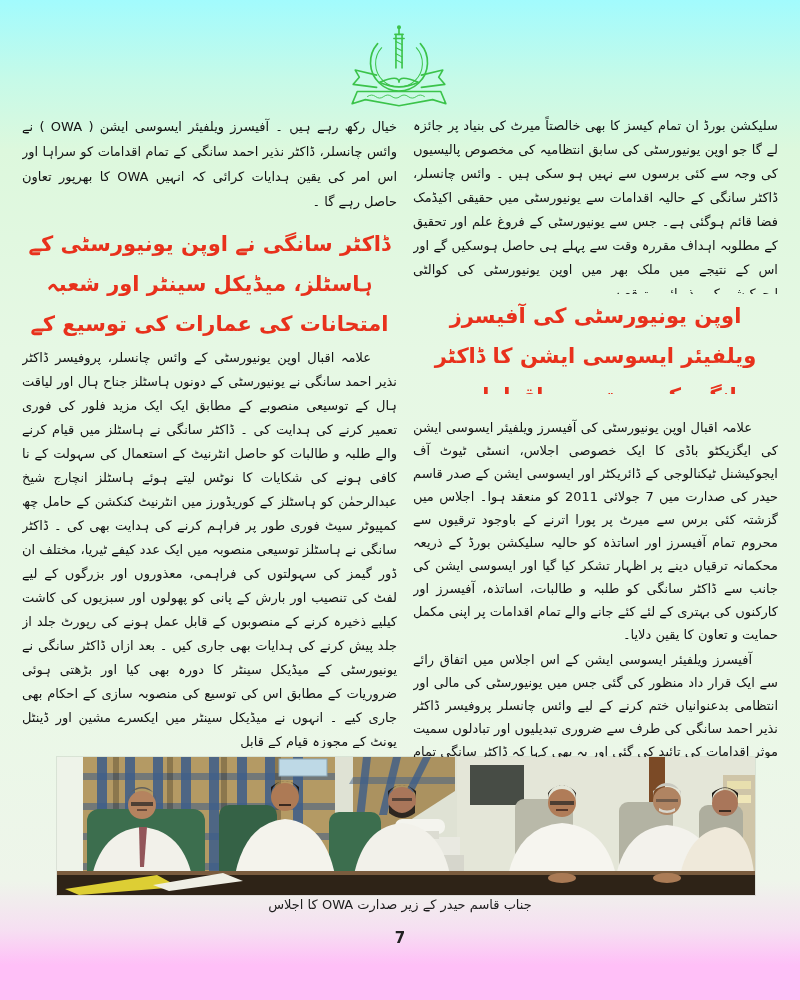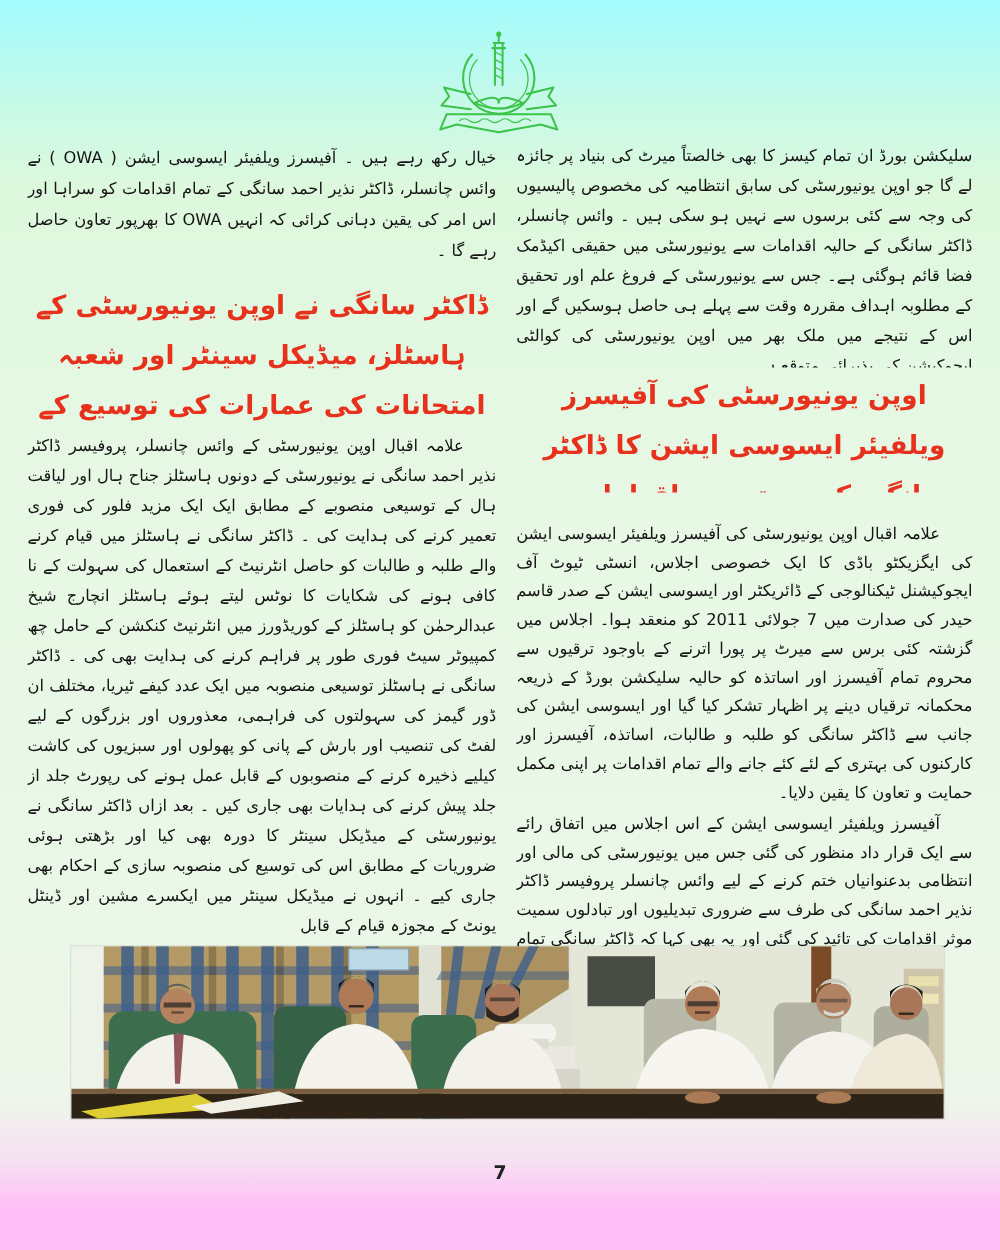--- a/index.html
+++ b/index.html
@@ -82,21 +82,21 @@
   </div>
 
   <div class="col" id="col-right">
     <div class="block para" id="r-para1">سلیکشن بورڈ ان تمام کیسز کا بھی خالصتاً میرٹ کی بنیاد پر جائزہ لے گا جو اوپن یونیورسٹی کی سابق انتظامیہ کی مخصوص پالیسیوں کی وجہ سے کئی برسوں سے نہیں ہو سکی ہیں ۔ وائس چانسلر، ڈاکٹر سانگی کے حالیہ اقدامات سے یونیورسٹی میں حقیقی اکیڈمک فضا قائم ہوگئی ہے۔ جس سے یونیورسٹی کے فروغ علم اور تحقیق کے مطلوبہ اہداف مقررہ وقت سے پہلے ہی حاصل ہوسکیں گے اور اس کے نتیجے میں ملک بھر میں اوپن یونیورسٹی کی کوالٹی ایجوکیشن کی پذیرائی متوقع ہے ۔</div>
     <div class="block heading" id="r-head">اوپن یونیورسٹی کی آفیسرز ویلفیئر ایسوسی ایشن کا ڈاکٹر سانگی کے مستحسن اقدامات پر اظہار تشکر</div>
     <div class="block para indent" id="r-para2">علامہ اقبال اوپن یونیورسٹی کی آفیسرز ویلفیئر ایسوسی ایشن کی ایگزیکٹو باڈی کا ایک خصوصی اجلاس، انسٹی ٹیوٹ آف ایجوکیشنل ٹیکنالوجی کے ڈائریکٹر اور ایسوسی ایشن کے صدر قاسم حیدر کی صدارت میں 7 جولائی 2011 کو منعقد ہوا۔ اجلاس میں گزشتہ کئی برس سے میرٹ پر پورا اترنے کے باوجود ترقیوں سے محروم تمام آفیسرز اور اساتذہ کو حالیہ سلیکشن بورڈ کے ذریعہ محکمانہ ترقیاں دینے پر اظہار تشکر کیا گیا اور ایسوسی ایشن کی جانب سے ڈاکٹر سانگی کو طلبہ و طالبات، اساتذہ، آفیسرز اور کارکنوں کی بہتری کے لئے کئے جانے والے تمام اقدامات پر اپنی مکمل حمایت و تعاون کا یقین دلایا۔</div>
     <div class="block para indent" id="r-para3">آفیسرز ویلفیئر ایسوسی ایشن کے اس اجلاس میں اتفاق رائے سے ایک قرار داد منظور کی گئی جس میں یونیورسٹی کی مالی اور انتظامی بدعنوانیاں ختم کرنے کے لیے وائس چانسلر پروفیسر ڈاکٹر نذیر احمد سانگی کی طرف سے ضروری تبدیلیوں اور تبادلوں سمیت موثر اقدامات کی تائید کی گئی اور یہ بھی کہا کہ ڈاکٹر سانگی تمام معاملات میں میرٹ کا</div>
   </div>
 
   <div class="col" id="col-left">
-    <div class="block para" id="l-para1">خیال رکھ رہے ہیں ۔ آفیسرز ویلفیئر ایسوسی ایشن ( OWA ) نے وائس چانسلر، ڈاکٹر نذیر احمد سانگی کے تمام اقدامات کو سراہا اور اس امر کی یقین دہانی کرائی کہ انہیں OWA کا بھرپور تعاون حاصل رہے گا ۔</div>
+    <div class="block para" id="l-para1">خیال رکھ رہے ہیں ۔ آفیسرز ویلفیئر ایسوسی ایشن ( OWA ) نے وائس چانسلر، ڈاکٹر نذیر احمد سانگی کے تمام اقدامات کو سراہا اور اس امر کی یقین ہدایات کرائی کہ انہیں OWA کا بھرپور تعاون حاصل رہے گا ۔</div>
     <div class="block heading" id="l-head">ڈاکٹر سانگی نے اوپن یونیورسٹی کے ہاسٹلز، میڈیکل سینٹر اور شعبہ امتحانات کی عمارات کی توسیع کے احکامات جاری کر دیئے</div>
     <div class="block para indent" id="l-para2">علامہ اقبال اوپن یونیورسٹی کے وائس چانسلر، پروفیسر ڈاکٹر نذیر احمد سانگی نے یونیورسٹی کے دونوں ہاسٹلز جناح ہال اور لیاقت ہال کے توسیعی منصوبے کے مطابق ایک ایک مزید فلور کی فوری تعمیر کرنے کی ہدایت کی ۔ ڈاکٹر سانگی نے ہاسٹلز میں قیام کرنے والے طلبہ و طالبات کو حاصل انٹرنیٹ کے استعمال کی سہولت کے نا کافی ہونے کی شکایات کا نوٹس لیتے ہوئے ہاسٹلز انچارج شیخ عبدالرحمٰن کو ہاسٹلز کے کوریڈورز میں انٹرنیٹ کنکشن کے حامل چھ کمپیوٹر سیٹ فوری طور پر فراہم کرنے کی ہدایت بھی کی ۔ ڈاکٹر سانگی نے ہاسٹلز توسیعی منصوبہ میں ایک عدد کیفے ٹیریا، مختلف ان ڈور گیمز کی سہولتوں کی فراہمی، معذوروں اور بزرگوں کے لیے لفٹ کی تنصیب اور بارش کے پانی کو پھولوں اور سبزیوں کی کاشت کیلیے ذخیرہ کرنے کے منصوبوں کے قابل عمل ہونے کی رپورٹ جلد از جلد پیش کرنے کی ہدایات بھی جاری کیں ۔ بعد ازاں ڈاکٹر سانگی نے یونیورسٹی کے میڈیکل سینٹر کا دورہ بھی کیا اور بڑھتی ہوئی ضروریات کے مطابق اس کی توسیع کی منصوبہ سازی کے احکام بھی جاری کیے ۔ انہوں نے میڈیکل سینٹر میں ایکسرے مشین اور ڈینٹل یونٹ کے مجوزہ قیام کے قابل</div>
   </div>
 
   <div class="photo">
     <svg viewBox="0 0 698 138" preserveAspectRatio="none">
 
       <rect x="0" y="0" width="698" height="138" fill="#dfe2d4"></rect>
       <rect x="400" y="0" width="298" height="138" fill="#e4e6d8"></rect>
 
@@ -211,15 +211,16 @@
       <rect x="0" y="114" width="698" height="4" fill="#7a5c3e"></rect>
       <rect x="0" y="118" width="698" height="20" fill="#2e2317"></rect>
 
       <polygon points="8,132 100,118 122,130 22,138" fill="#ddce34"></polygon>
       <polygon points="96,128 166,116 186,124 112,134" fill="#efefe5"></polygon>
       <ellipse cx="505" cy="121" rx="14" ry="5" fill="#a97a55"></ellipse>
       <ellipse cx="610" cy="121" rx="14" ry="5" fill="#ab7c56"></ellipse>
     </svg>
   </div>
 
+  <div class="caption">جناب قاسم حیدر کے زیر صدارت OWA کا اجلاس</div>
   <div class="page-number">7</div>
 
 </div>
 
 </body></html>

